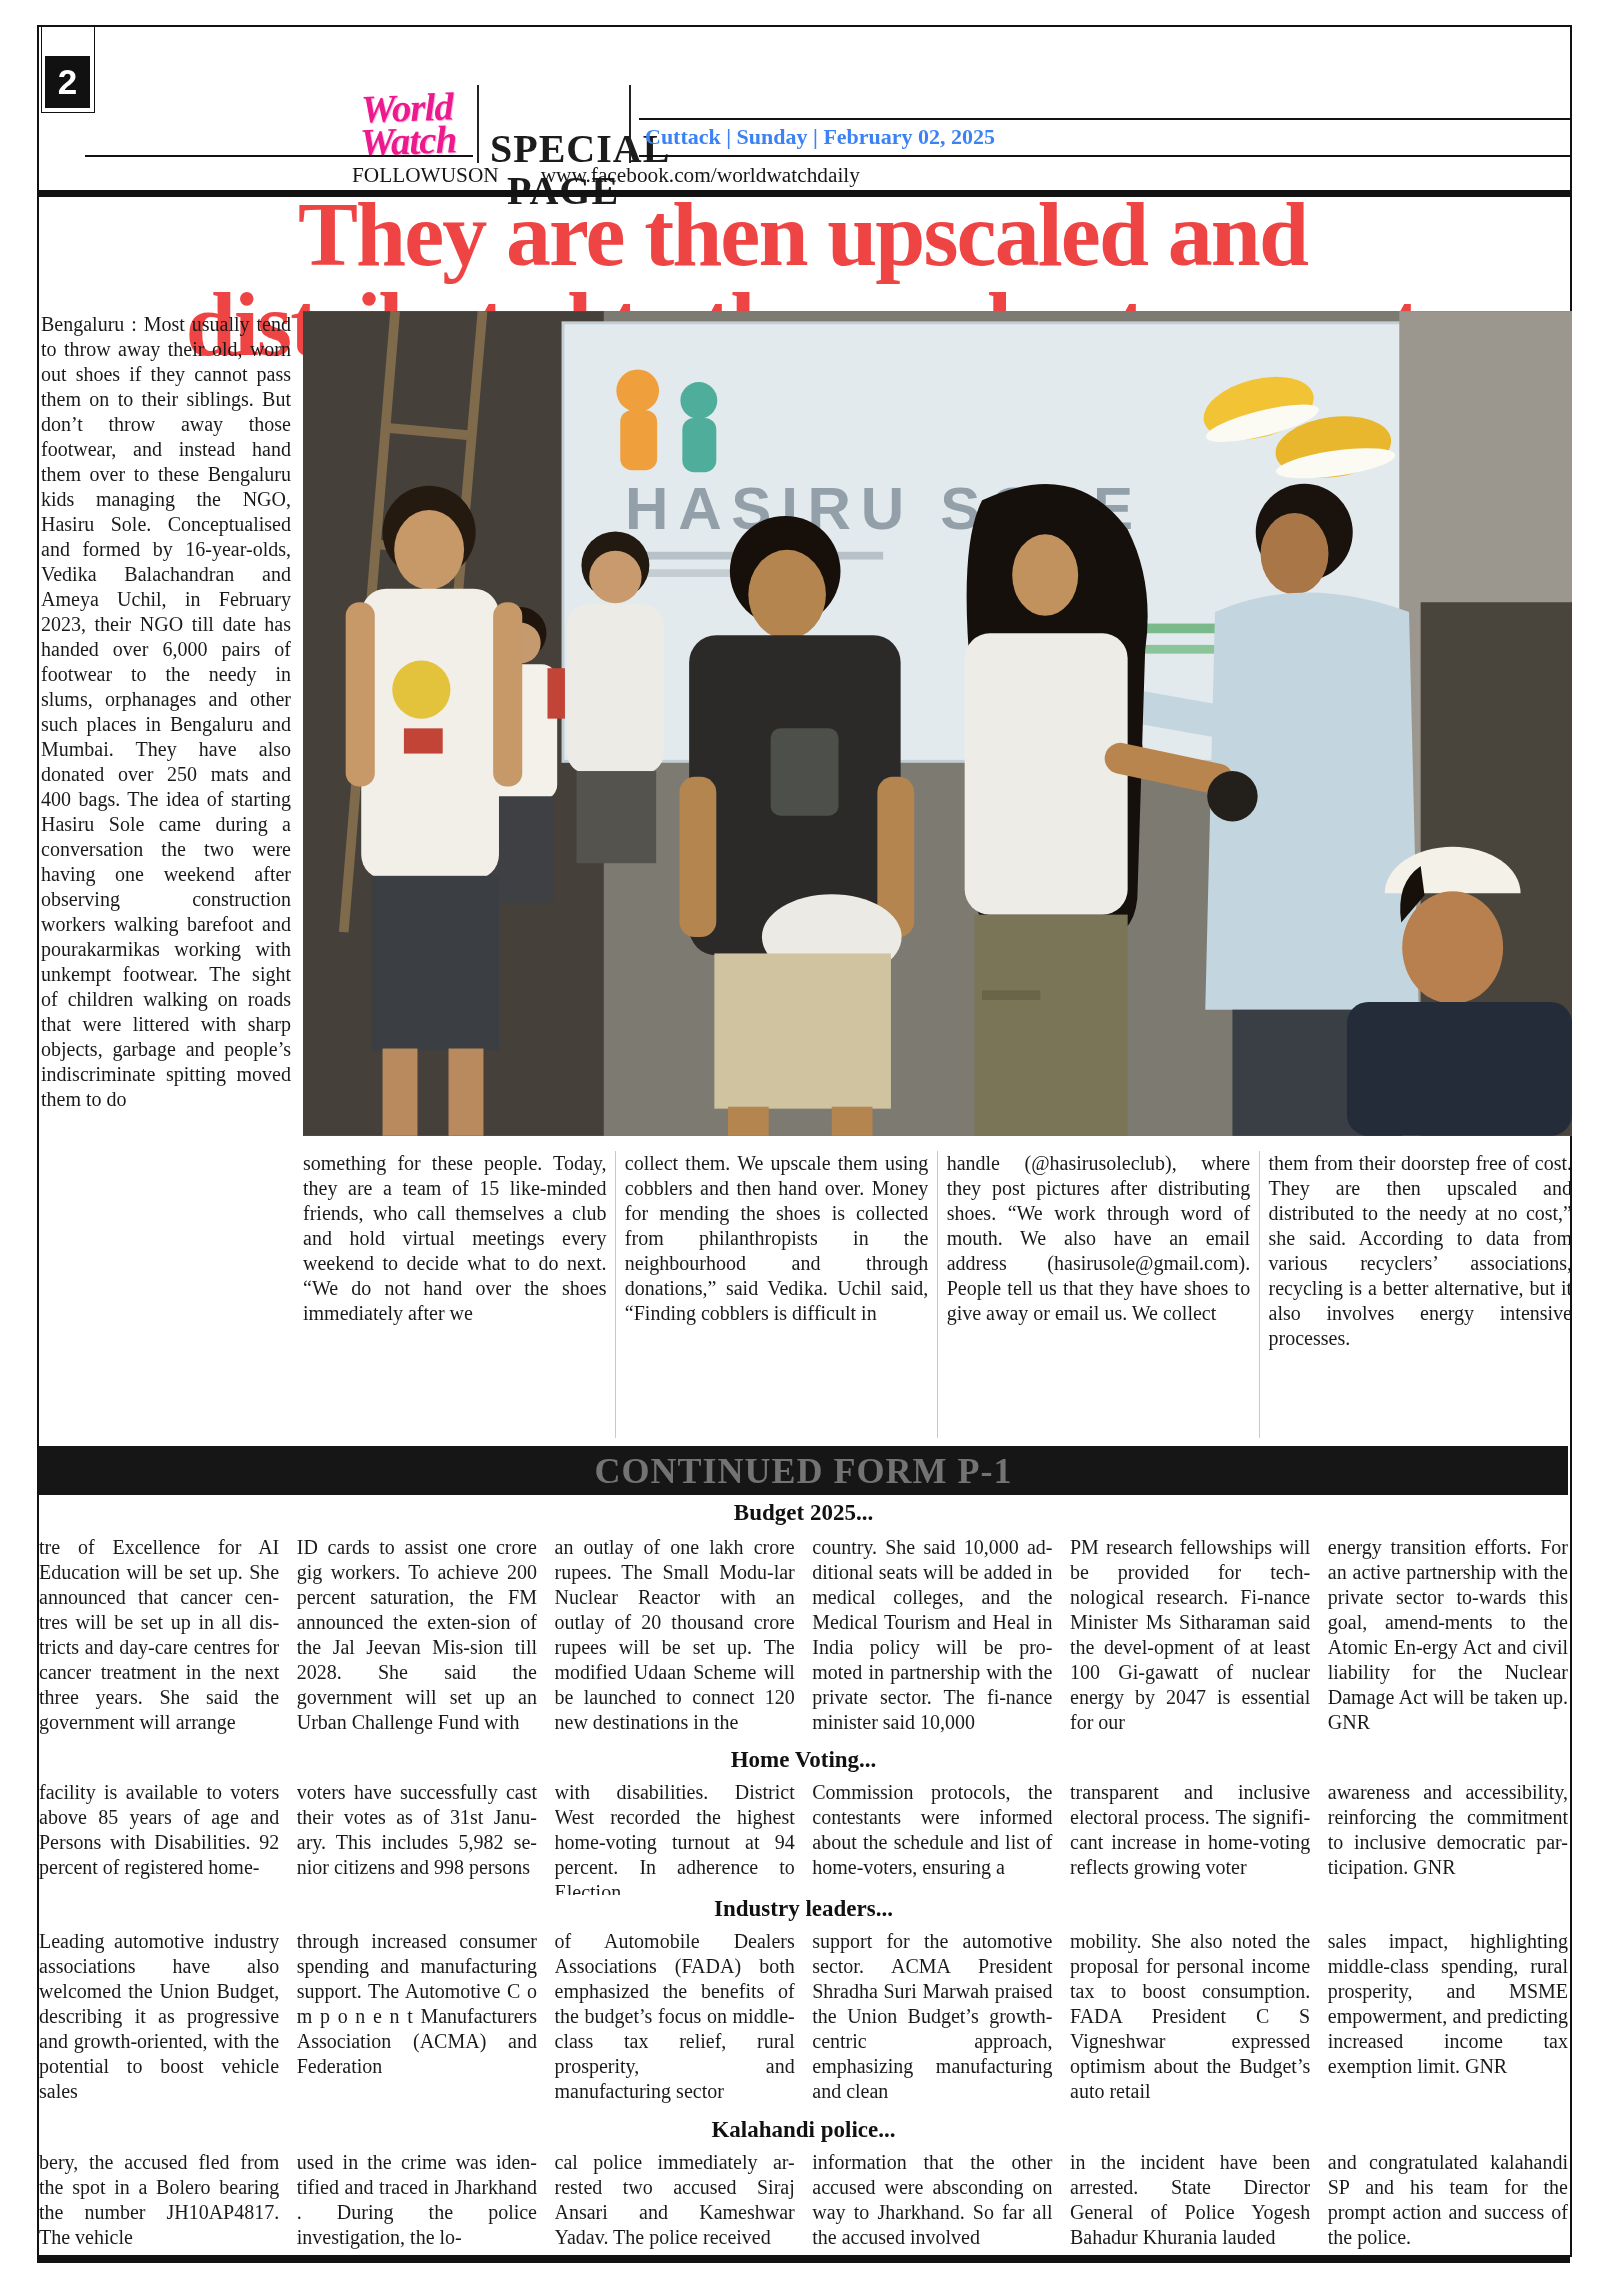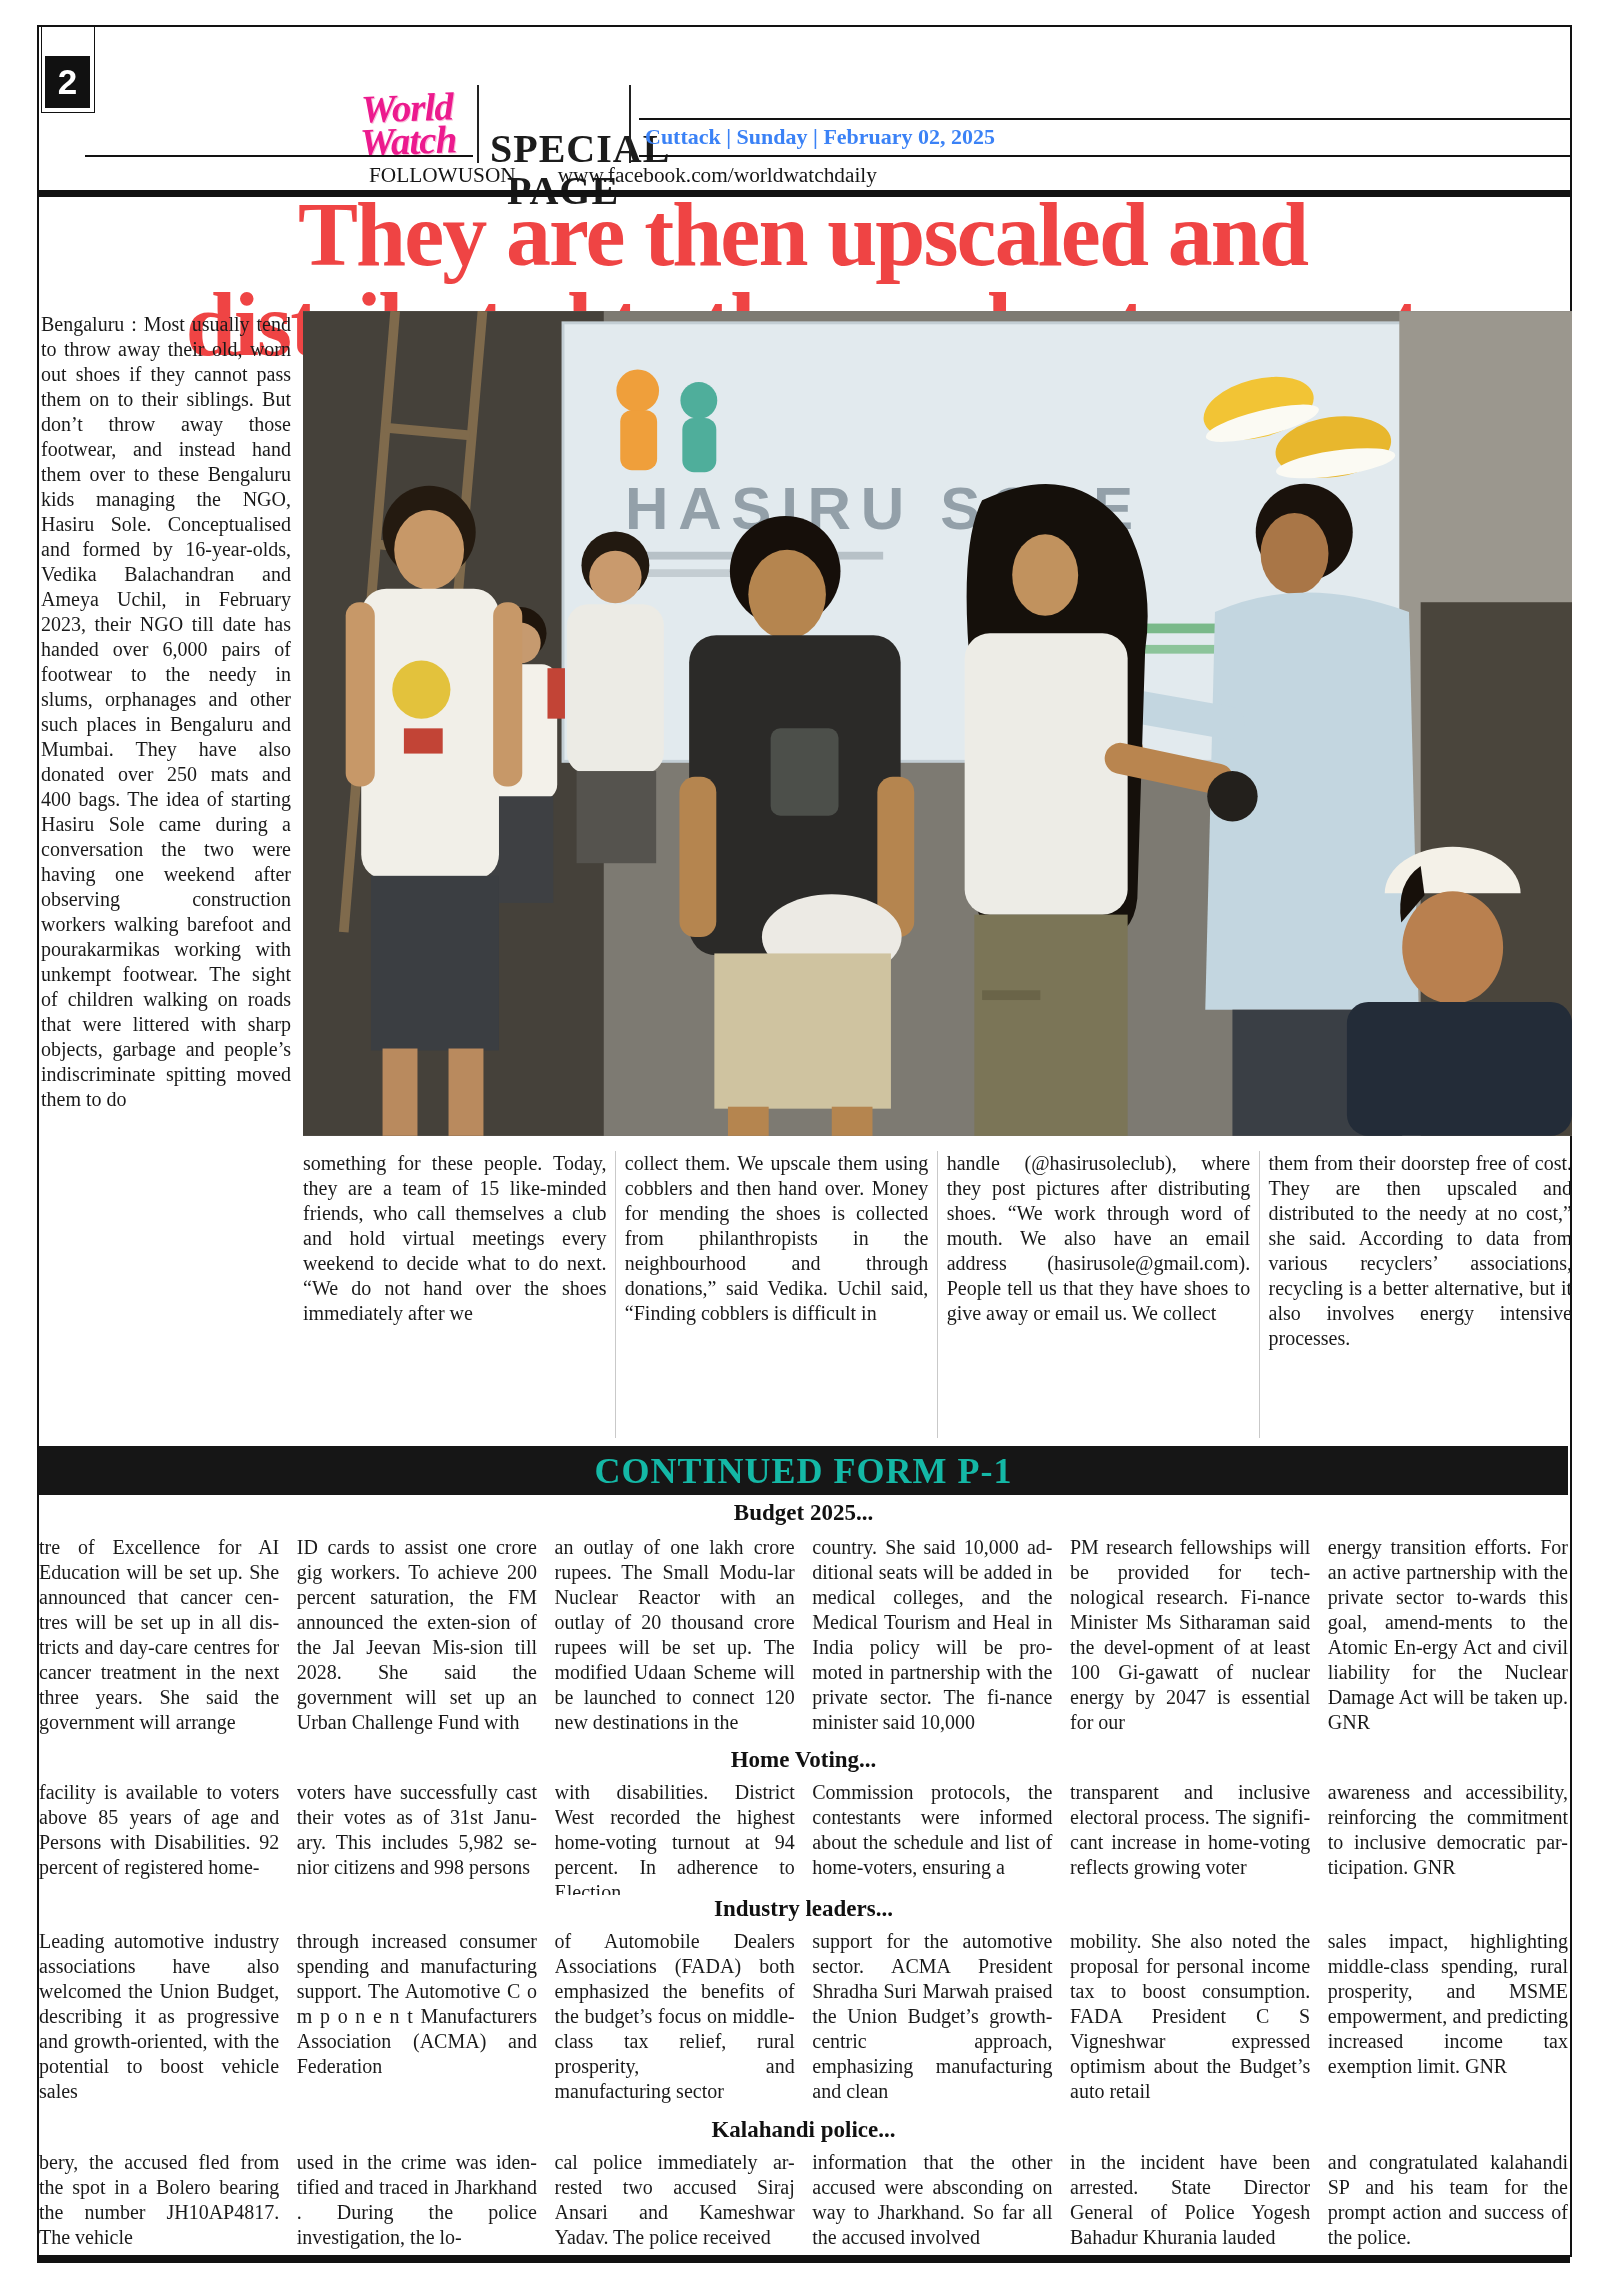--- a/index.html
+++ b/index.html
@@ -20,40 +20,40 @@
     transform:rotate(-2deg);letter-spacing:-1px;text-align:center;
     text-shadow:1px 1px 0 #f9bcd9;
   }
   .vdiv{position:absolute;top:85px;width:1.9px;height:78px;background:#222;}
   .special{
     position:absolute;left:490px;top:89px;width:146px;text-align:center;
     font-weight:bold;font-size:40px;line-height:1.05;letter-spacing:1px;color:#1c1c1c;margin-top:39px;
   }
   .dateline{position:absolute;left:645px;top:124px;font-weight:bold;font-size:22px;letter-spacing:0;color:#3b82f6;}
   .followrow{
-    position:absolute;left:369px;top:163px;width:408px;display:flex;align-items:center;gap:21px;
+    position:absolute;left:352px;top:163px;width:408px;display:flex;align-items:center;gap:21px;
     font-size:21.3px;color:#161616;
   }
   .fb-icon{width:23px;height:23px;background:#111;color:#fff;display:flex;align-items:flex-end;justify-content:center;
     font-weight:bold;font-size:21.3px;line-height:1;border-radius:2.9px;overflow:hidden;}
   
   .headline{position:absolute;left:39px;top:190px;width:1527px;text-align:center;
     font-weight:bold;color:#ef4444;font-size:90px;line-height:1.0;letter-spacing:-1.9px;}
   
   .coltext{font-size:20px;line-height:25px;text-align:justify;color:#1a1a1a;}
   .story-col1{position:absolute;left:41px;top:312px;width:250px;height:1124px;overflow:hidden;}
   .photo{position:absolute;left:303px;top:311px;width:1269px;height:825px;overflow:hidden;background:#777;}
   .story-row{position:absolute;left:303px;top:1151px;width:1269px;height:287px;display:flex;}
   .story-row .coltext{flex:1;padding:0 8.7px;overflow:hidden;}
   .story-row .coltext + .coltext{border-left:1px solid #c9c9c9;}
   .story-row .coltext:first-child{padding-left:0;}
   .story-row .coltext:last-child{padding-right:0;}
   
   .continued{position:absolute;left:39px;top:1446px;width:1529px;height:49px;background:#161616;
-    display:flex;align-items:center;justify-content:center;color:#14b8a6;font-weight:bold;
+    display:flex;align-items:center;justify-content:center;color:#737373;font-weight:bold;
     font-size:36px;letter-spacing:1px;}
   .sec-title{position:absolute;width:1529px;left:39px;text-align:center;font-weight:bold;font-size:23px;color:#111;}
   .sec-row{position:absolute;left:39px;width:1529px;display:flex;gap:17.5px;}
   .sec-row .coltext{flex:1;overflow:hidden;}
   .t-budget{top:1500px;} .r-budget{top:1535px;height:210px;}
   .t-home{top:1747px;}   .r-home{top:1780px;height:115px;}
   .t-industry{top:1896px;}.r-industry{top:1929px;height:186px;}
   .t-kala{top:2117px;}   .r-kala{top:2150px;height:109px;}
   .bottom-rule{position:absolute;left:37px;top:2255px;width:1533px;height:7.8px;background:#121212;}
 </style>

